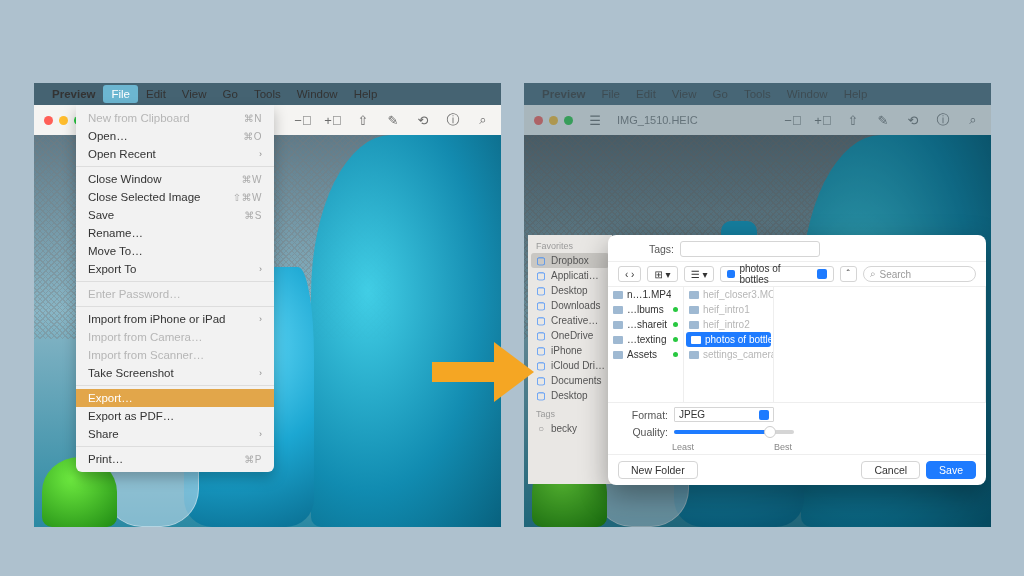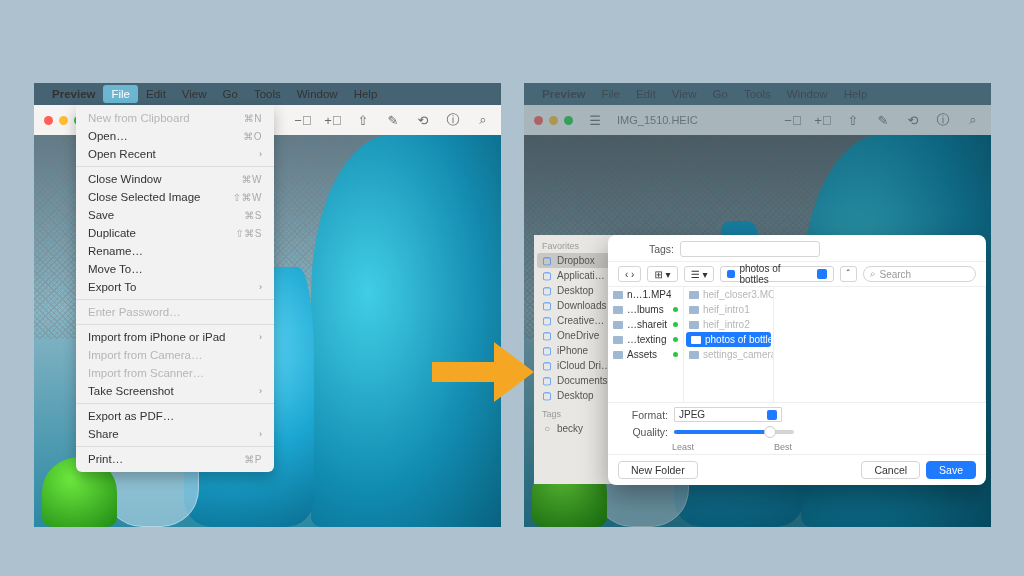--- a/index.html
+++ b/index.html
@@ -56,32 +56,32 @@
   .browser { flex:1; display:flex; overflow:hidden; }
   .col { border-right:1px solid #eee; overflow:hidden; font-size:10px; }
   .col.c1 { width: 76px; } .col.c2 { width: 90px; } .col.c3 { flex:1; }
   .li { display:flex; align-items:center; gap:4px; padding:2px 5px; white-space:nowrap; overflow:hidden; text-overflow:ellipsis; }
   .li .gdot { width:5px;height:5px;background:#28c840;border-radius:50%; margin-left:auto; flex-shrink:0;}
   .li .fico { width:10px;height:8px;background:#9fb9d2;border-radius:1px; flex-shrink:0;}
   .li.sel { background:#1e7bff; color:#fff; border-radius:3px; margin:0 2px;}
   .li.sel .fico { background:#fff; }
   .li.dim { color:#b6b6b6; }
   .format-area { padding: 4px 12px 2px; display:flex; flex-direction:column; gap:4px; border-top:1px solid #eee;}
-  .fmt-select { display:inline-flex; align-items:center; width:108px; height:15px; border:1px solid #d5d5d5; border-radius:1px; padding:0 4px; font-size:10px; justify-content:space-between;}
+  .fmt-select { display:inline-flex; align-items:center; width:100px; height:15px; border:1px solid #d5d5d5; border-radius:1px; padding:0 4px; font-size:10px; justify-content:space-between;}
   .fmt-select .bluebox { width:10px;height:10px;background:#1e7bff;border-radius:2px; }
   .slider { position:relative; width:120px; height:4px; background:#d5d5d5; border-radius:2px; }
   .slider .track { position:absolute; left:0; top:0; height:100%; width:80%; background:#1e7bff; border-radius:2px;}
   .slider .thumb { position:absolute; left:80%; top:-4px; width:12px;height:12px;background:#fff;border:1px solid #ccc;border-radius:50%; transform:translateX(-50%);}
   .tiny { font-size:9px; color:#888;}
   .sheet-bottom { display:flex; align-items:flex-end; padding:6px 10px; border-top:1px solid #eee;}
   .btn { height:18px; padding:0 12px; border:1px solid #d5d5d5; border-radius:4px; background:#fff; font-size:10.5px; display:inline-flex; align-items:center;}
   .btn.primary { background:#1e7bff; color:#fff; border-color:#1e7bff; }
 
   
-  .finder-sidebar { position:absolute; left:10px; top:152px; width:84px; height:249px; background:#e9e7e4; z-index:19; font-size:10px; color:#555; padding:4px 0;}
+  .finder-sidebar { position:absolute; left:4px; top:152px; width:84px; height:249px; background:#e9e7e4; z-index:19; font-size:10px; color:#555; padding:4px 0;}
   .fs-head { font-size:9px; color:#9a9a9a; padding:2px 8px; }
   .fs-item { display:flex; align-items:center; gap:5px; padding:2px 8px; white-space:nowrap; overflow:hidden;}
   .fs-item.sel { background:#c9c7c3; border-radius:3px; margin:0 3px; padding:2px 5px;}
   .fs-ico { width:10px;height:10px; display:flex;align-items:center;justify-content:center; color:#1e7bff; flex-shrink:0;}
 
   
   .arrow { position:absolute; left:432px; top:342px; width:110px; height:60px; z-index:50; }
   .arrow .shaft { position:absolute; left:0; top:20px; width:70px; height:20px; background:#f5a623; }
   .arrow .head { position:absolute; left:62px; top:0; width:0; height:0; border-top:30px solid transparent; border-bottom:30px solid transparent; border-left:40px solid #f5a623; }
 </style>
@@ -143,24 +143,20 @@
       </div>
       <div class="dd-item">
         <span>Close Selected Image</span>
         <span class="dd-short">⇧⌘W</span>
       </div>
       <div class="dd-item">
         <span>Save</span>
         <span class="dd-short">⌘S</span>
       </div>
       <div class="dd-item">
-        <span>Duplicate</span>
-        <span class="dd-short">⇧⌘S</span>
-      </div>
-      <div class="dd-item">
         <span>Rename…</span>
       </div>
       <div class="dd-item">
         <span>Move To…</span>
       </div>
       <div class="dd-item">
         <span>Export To</span>
         <span class="chev">›</span>
       </div>
       <div class="dd-sep"></div>
@@ -176,20 +172,23 @@
         <span>Import from Camera…</span>
       </div>
       <div class="dd-item disabled">
         <span>Import from Scanner…</span>
       </div>
       <div class="dd-item">
         <span>Take Screenshot</span>
         <span class="chev">›</span>
       </div>
       <div class="dd-sep"></div>
+      <div class="dd-item selected">
+        <span>Export…</span>
+      </div>
       <div class="dd-item">
         <span>Export as PDF…</span>
       </div>
       <div class="dd-item">
         <span>Share</span>
         <span class="chev">›</span>
       </div>
       <div class="dd-sep"></div>
       <div class="dd-item">
         <span>Print…</span>

